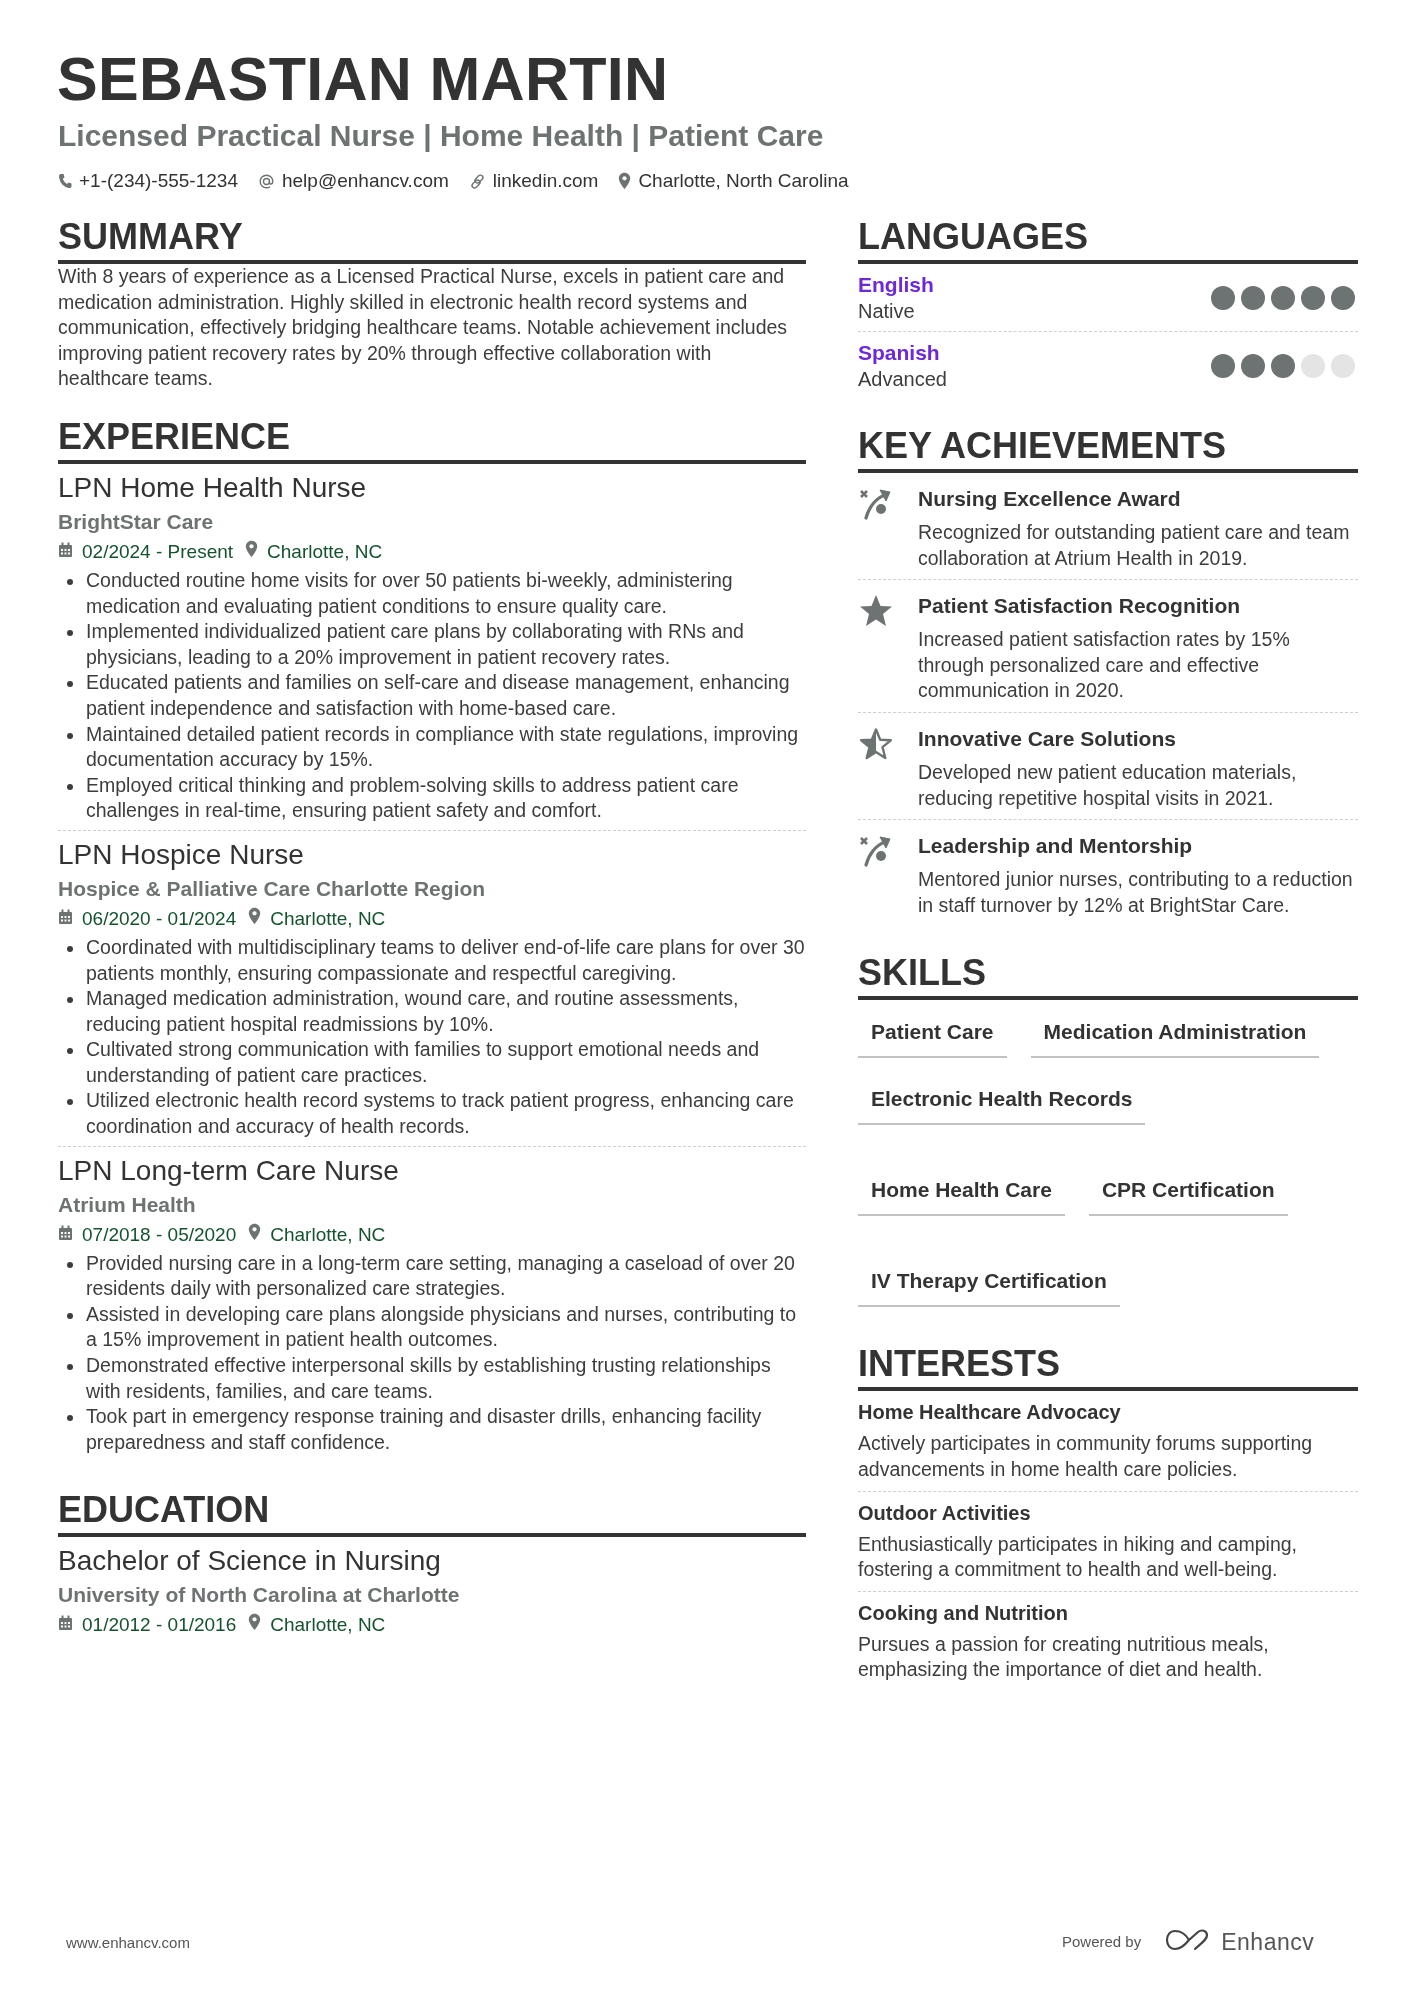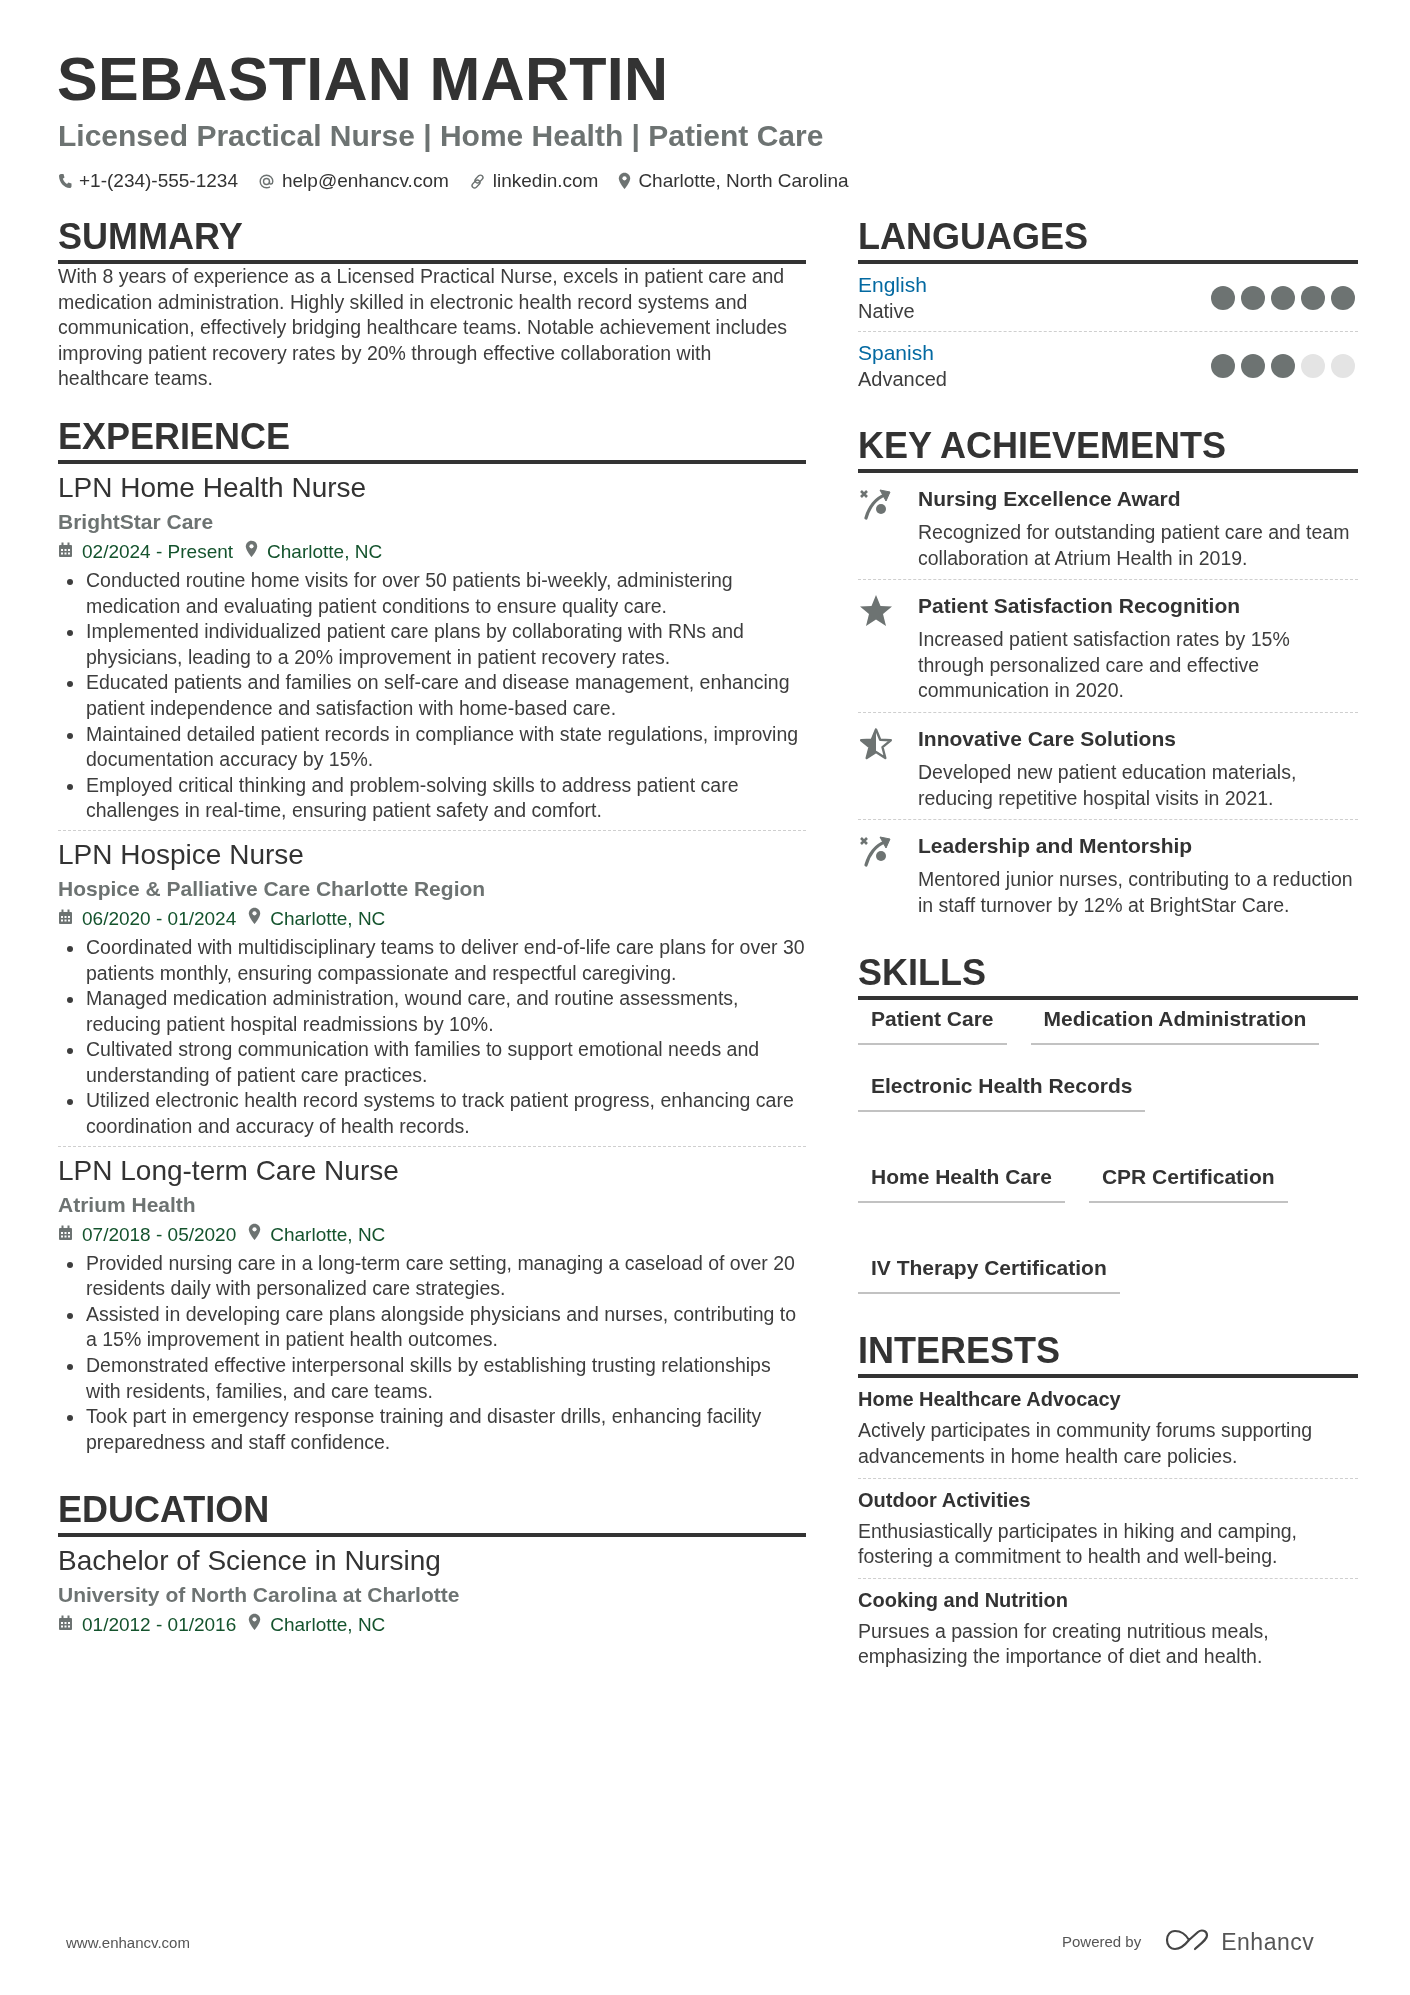--- a/index.html
+++ b/index.html
@@ -60,36 +60,36 @@
   .bullets li::before {
     content: ""; position: absolute; left: 9px; top: 11px;
     width: 6px; height: 6px; border-radius: 50%; background: #3d3d3d;
   }
 
   .edu-section { margin-top: 28px; }
 
   
   .lang-item { display: flex; justify-content: space-between; align-items: center; padding: 7px 0 7px 0; }
   .lang-item.divided { border-bottom: 1.5px dashed #cfcfcf; }
-  .lang-name { font-size: 21px; font-weight: normal; line-height: 27px; color: #0369a1; }
+  .lang-name { font-size: 21px; font-weight: bold; line-height: 27px; color: #6d28d9; }
   .lang-level { font-size: 20px; line-height: 26px; color: #3d3d3d; }
   .dots { display: flex; gap: 6px; margin-right: 3px; }
   .dot { width: 24px; height: 24px; border-radius: 50%; background: #6d7372; }
   .dot.empty { background: #e4e4e4; }
 
   
   .ach-section { margin-top: 26px; }
   .ach-item { display: flex; gap: 18px; padding: 12px 0 8px 0; }
   .ach-item.divided { border-bottom: 1.5px dashed #cfcfcf; }
   .ach-icon { width: 42px; flex: 0 0 42px; padding-top: 2px; }
   .ach-title { font-size: 21px; font-weight: bold; line-height: 28px; color: #333; margin-bottom: 7px; }
 
   
   .skills-section { margin-top: 26px; }
-  .skills { display: flex; flex-wrap: wrap; column-gap: 16px; row-gap: 10px; margin-top: 2px; gap: 24px; }
+  .skills { display: flex; flex-wrap: wrap; column-gap: 16px; row-gap: 10px; margin-top: 15px; gap: 24px; }
   .skill {
     font-size: 21px; font-weight: bold; line-height: 28px; color: #333;
     padding: 3px 13px 10px 13px;
     border-bottom: 2px solid #c2c2c2;
   }
 
   
   .int-section { margin-top: 36px; }
   .int-item { padding: 8px 0 8px 0; }
   .int-item.divided { border-bottom: 1.5px dashed #cfcfcf; }

